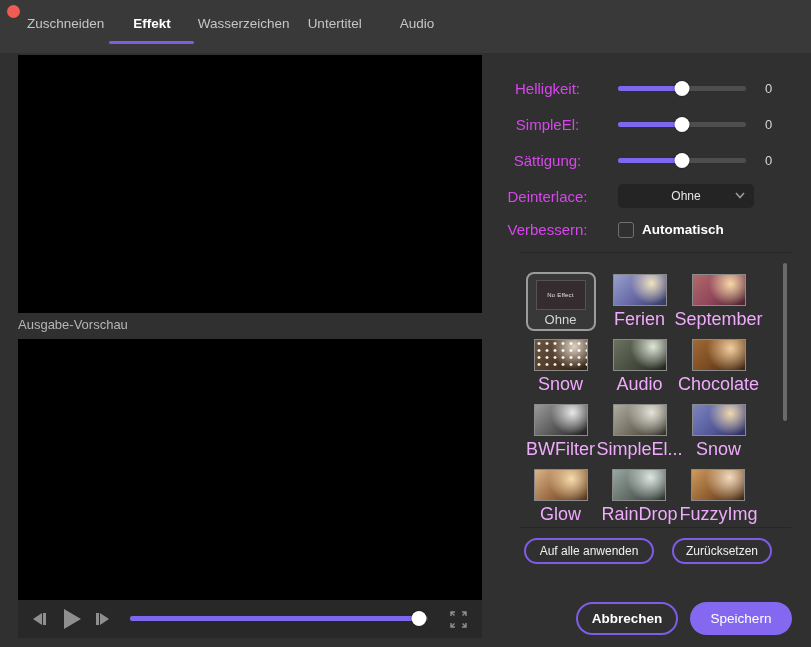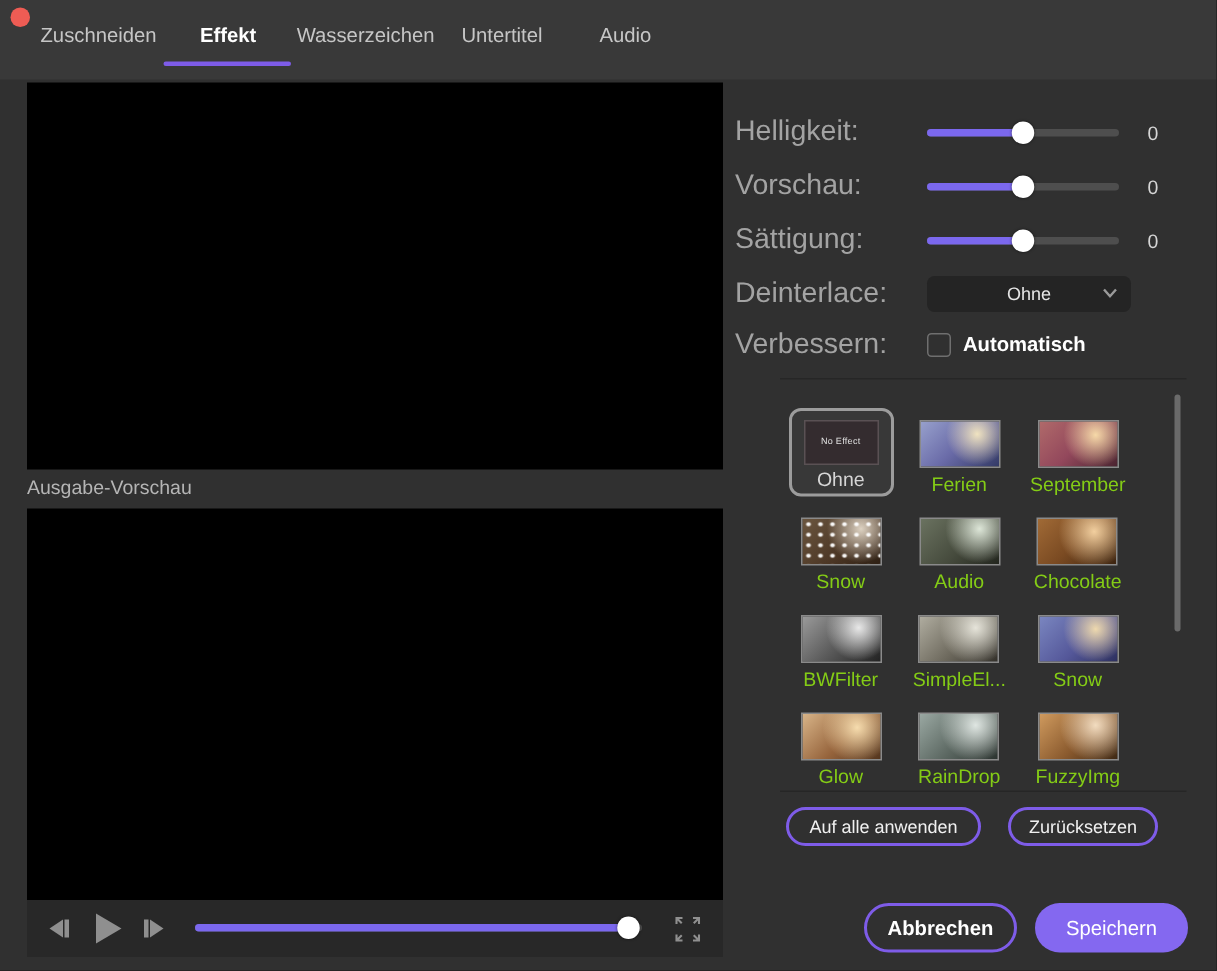--- a/index.html
+++ b/index.html
@@ -29,36 +29,36 @@
   .pbtn svg{display:block;}
   .btn-prev{left:13px;width:16px;}
   .btn-play{left:42px;width:24px;}
   .btn-next{left:76px;width:16px;}
   .progress{position:absolute;left:112px;top:16px;width:298px;height:5px;border-radius:3px;background:#4e4e4e;}
   .progress .fill{position:absolute;left:0;top:0;height:5px;border-radius:3px;background:var(--slider);}
   .progress .thumb{position:absolute;top:-5px;width:15px;height:15px;border-radius:50%;background:#fff;transform:translateX(-50%);box-shadow:0 0 2px rgba(0,0,0,.6);}
   .btn-full{left:430px;width:20px;}
   
   .srow{position:absolute;left:490px;height:20px;display:flex;align-items:center;}
-  .srow .lab{width:115px;text-align:left;font-size:19px;color:#a3a3a3;flex:none;}
+  .srow .lab{width:115px;text-align:center;font-size:15px;color:#d946ef;flex:none;}
   .slider{position:relative;width:128px;height:5px;border-radius:3px;background:#4e4e4e;margin-left:13px;flex:none;}
   .slider .fill{position:absolute;left:0;top:0;height:5px;border-radius:3px;background:var(--slider);}
   .slider .thumb{position:absolute;top:-5px;width:15px;height:15px;border-radius:50%;background:#fff;transform:translateX(-50%);box-shadow:0 0 2px rgba(0,0,0,.6);}
   .srow .val{margin-left:19px;font-size:13px;color:#d6d6d6;}
   .dropdown{position:relative;margin-left:13px;width:136px;height:24px;background:#242424;border-radius:5px;display:flex;align-items:center;justify-content:center;cursor:pointer;}
   .dropdown .dval{font-size:12px;color:#e6e6e6;}
   .dropdown svg{position:absolute;right:9px;top:8px;}
   .checkbox{margin-left:13px;width:14px;height:14px;border:1.5px solid #6f6f6f;border-radius:3px;background:transparent;cursor:pointer;flex:none;}
   .chk-lab{margin-left:8px;font-size:13.5px;color:#ffffff;font-weight:600;}
   .divider{position:absolute;left:520px;width:271px;height:1px;background:#262626;}
   
   .effects-grid{position:absolute;left:521px;top:266px;display:grid;grid-template-columns:repeat(3,79px);grid-auto-rows:65px;align-items:end;justify-items:center;}
   .tile{display:flex;flex-direction:column;align-items:center;cursor:pointer;padding-bottom:1px;}
   .tile .thumb{width:54px;height:32px;border:1px solid #8a8a8a;box-sizing:border-box;display:flex;align-items:center;justify-content:center;}
-  .tile .tile-label{margin-top:3px;font-size:13px;color:#84cc16;white-space:nowrap;}
+  .tile .tile-label{margin-top:3px;font-size:18px;color:#f0abfc;white-space:nowrap;}
   .tile.selected{border:2px solid #9c9c9c;border-radius:8px;padding:6px 8px 2px 8px;background:rgba(255,255,255,.04);}
   .tile.selected .thumb{width:50px;height:30px;border:1px solid #5a5154;}
   .tile.selected .tile-label{font-size:13px;color:#d6d6d6;margin-top:2px;}
   .noeffect-text{font-size:6px;color:#e0e0e0;letter-spacing:.2px;}
   .scrollbar{position:absolute;left:783px;top:263px;width:4px;height:158px;border-radius:2px;background:#6a6a6a;}
   
   .pill{position:absolute;box-sizing:border-box;border:2px solid var(--accent);border-radius:14px;background:transparent;color:#f0f0f0;font-size:12px;font-family:inherit;display:flex;align-items:center;justify-content:center;cursor:pointer;}
   .btn-apply{left:524px;top:538px;width:130px;height:26px;}
   .btn-reset{left:672px;top:538px;width:100px;height:26px;}
   .btn-cancel{left:576px;top:602px;width:102px;height:33px;border-radius:17px;font-size:13.5px;font-weight:bold;color:#fff;}
@@ -124,21 +124,21 @@
   <div class="srow" style="top: 78px;">
     <span class="lab">Helligkeit:</span>
     <div class="slider">
       <div class="fill" style="width: 50%;"></div>
       <div class="thumb" style="left: 50%;"></div>
     </div>
     <span class="val">0</span>
   </div>
 
   <div class="srow" style="top: 114px;">
-    <span class="lab">Vorschau:</span>
+    <span class="lab">SimpleEl:</span>
     <div class="slider">
       <div class="fill" style="width: 50%;"></div>
       <div class="thumb" style="left: 50%;"></div>
     </div>
     <span class="val">0</span>
   </div>
 
   <div class="srow" style="top: 150px;">
     <span class="lab">Sättigung:</span>
     <div class="slider">

